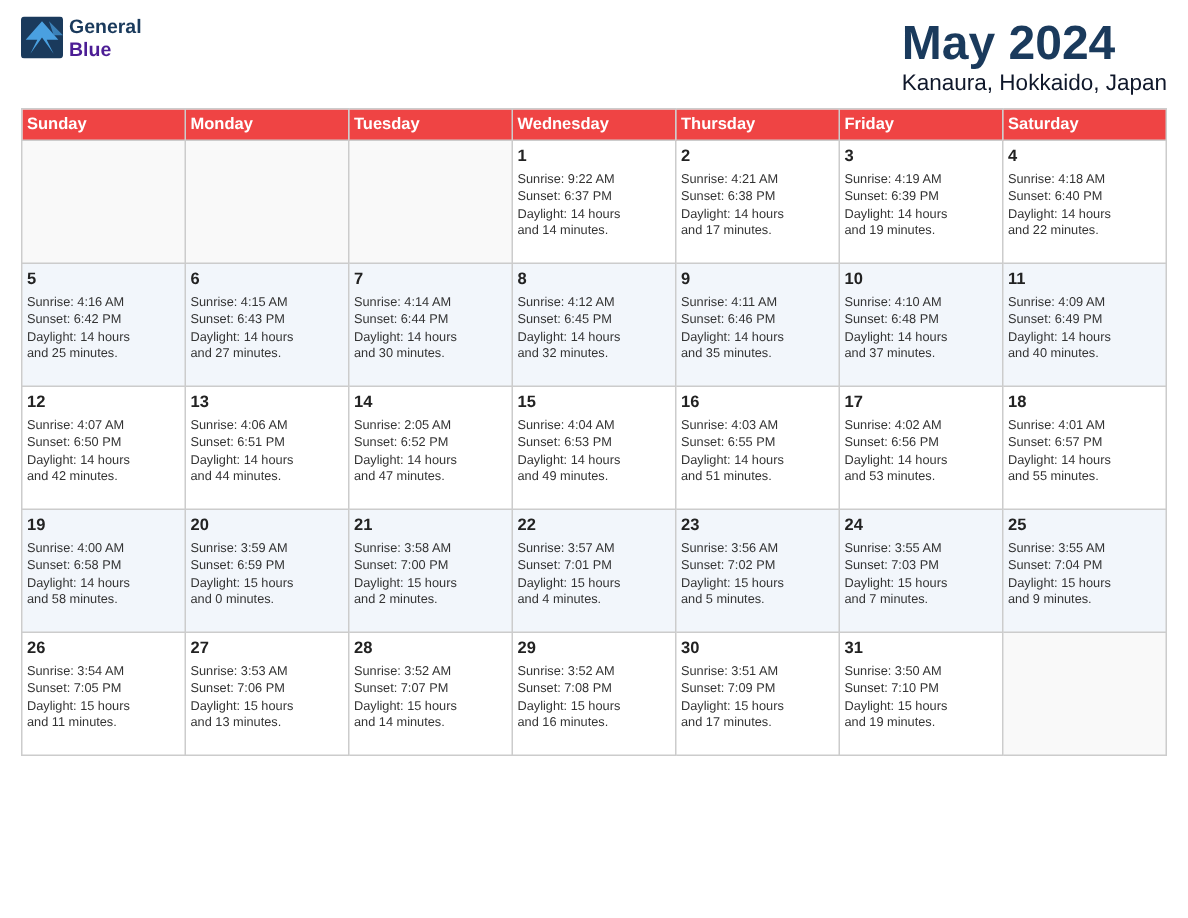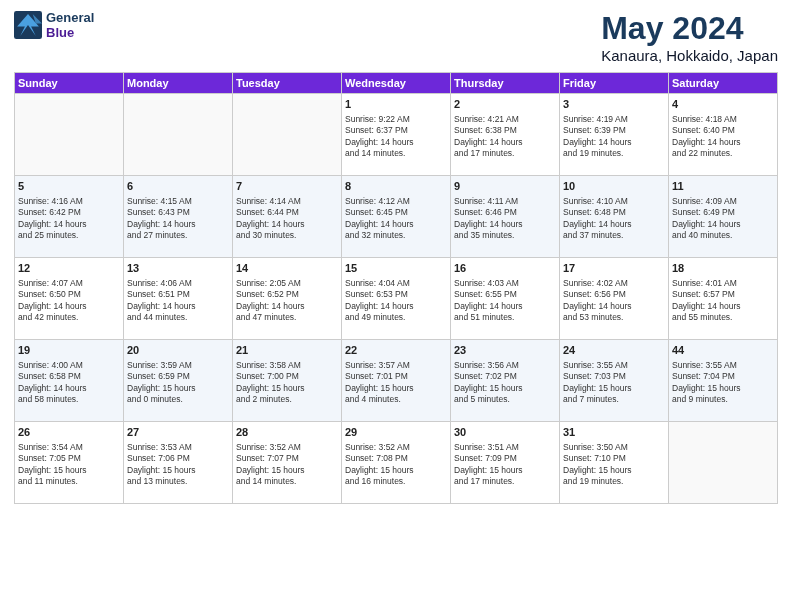--- a/index.html
+++ b/index.html
@@ -40,21 +40,21 @@
     .location {
       font-size: 15px;
       color: #0f172a;
     }
     table {
       width: 100%;
       border-collapse: collapse;
       table-layout: fixed;
     }
     thead tr th {
-      background: #6d28d9;
+      background: #ef4444;
       color: #fff;
       font-size: 11px;
       font-weight: bold;
       padding: 4px 3px;
       text-align: left;
       border: 1px solid #ccc;
     }
     tbody tr td {
       vertical-align: top;
       font-size: 9px;
@@ -336,21 +336,21 @@
           <td>
             <div class="day-num">24</div>
             <div class="day-info">
               <div>Sunrise: 3:55 AM</div>
               <div>Sunset: 7:03 PM</div>
               <div>Daylight: 15 hours</div>
               <div>and 7 minutes.</div>
             </div>
           </td>
           <td>
-            <div class="day-num">44</div>
+            <div class="day-num">25</div>
             <div class="day-info">
               <div>Sunrise: 3:55 AM</div>
               <div>Sunset: 7:04 PM</div>
               <div>Daylight: 15 hours</div>
               <div>and 9 minutes.</div>
             </div>
           </td>
         </tr>
         <tr>
           <td>

